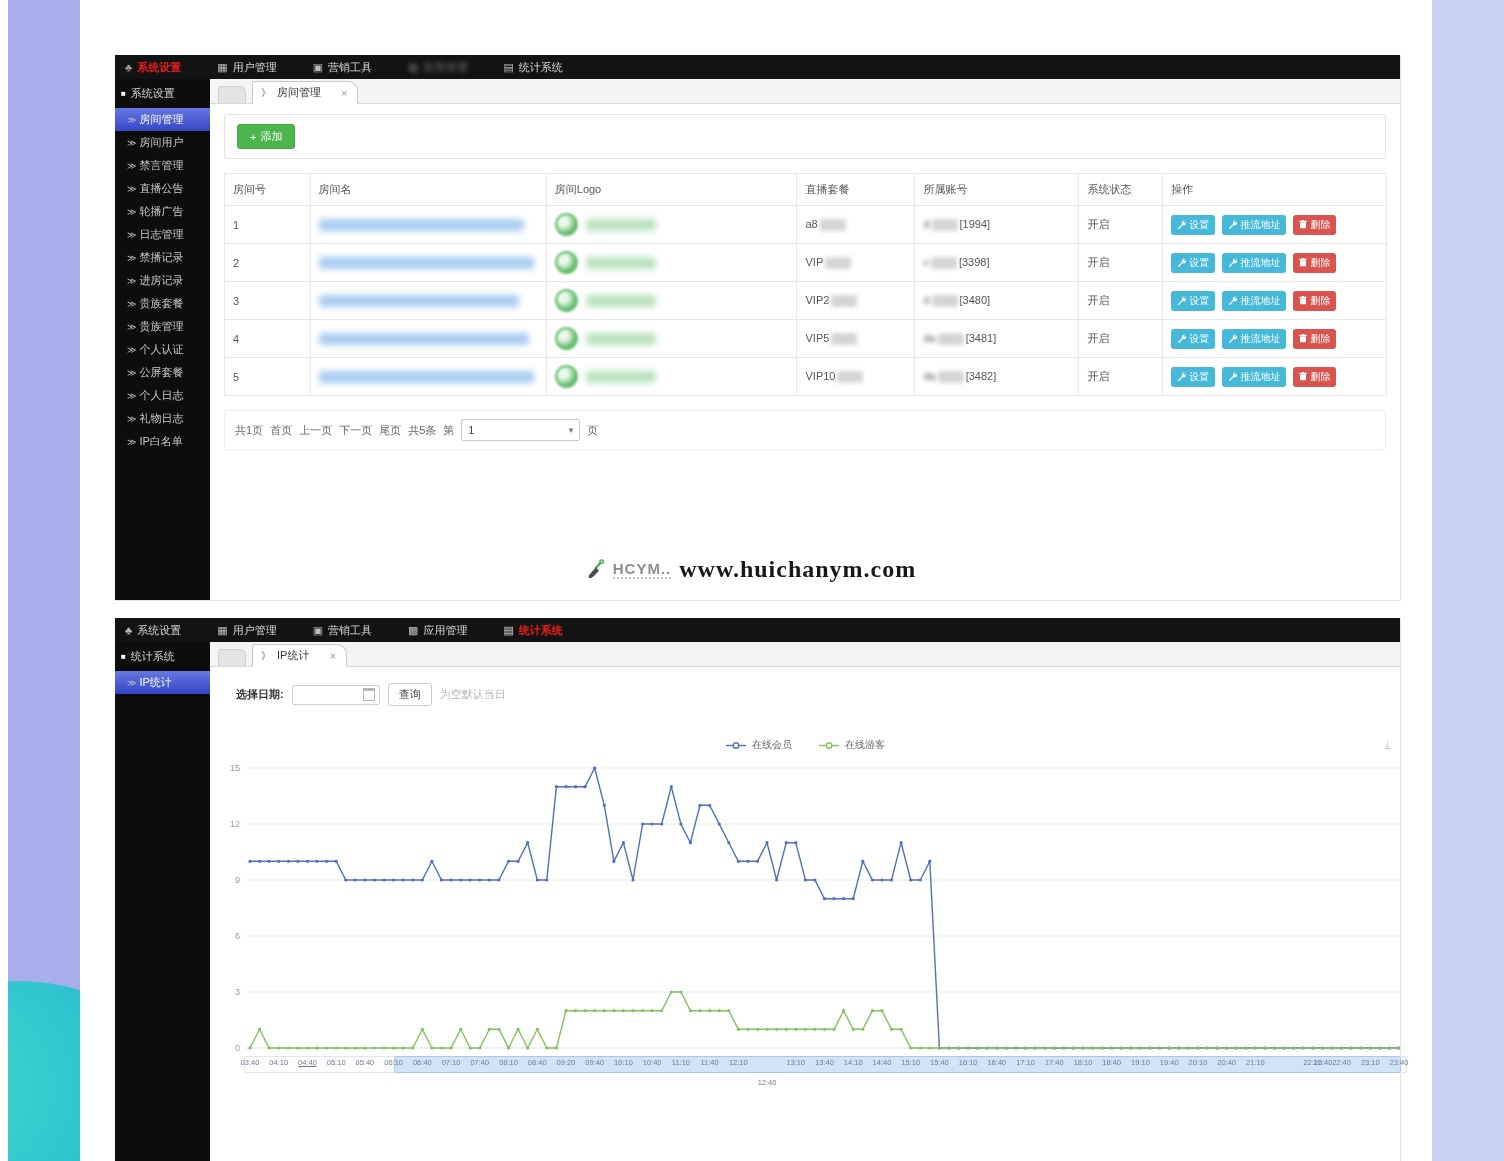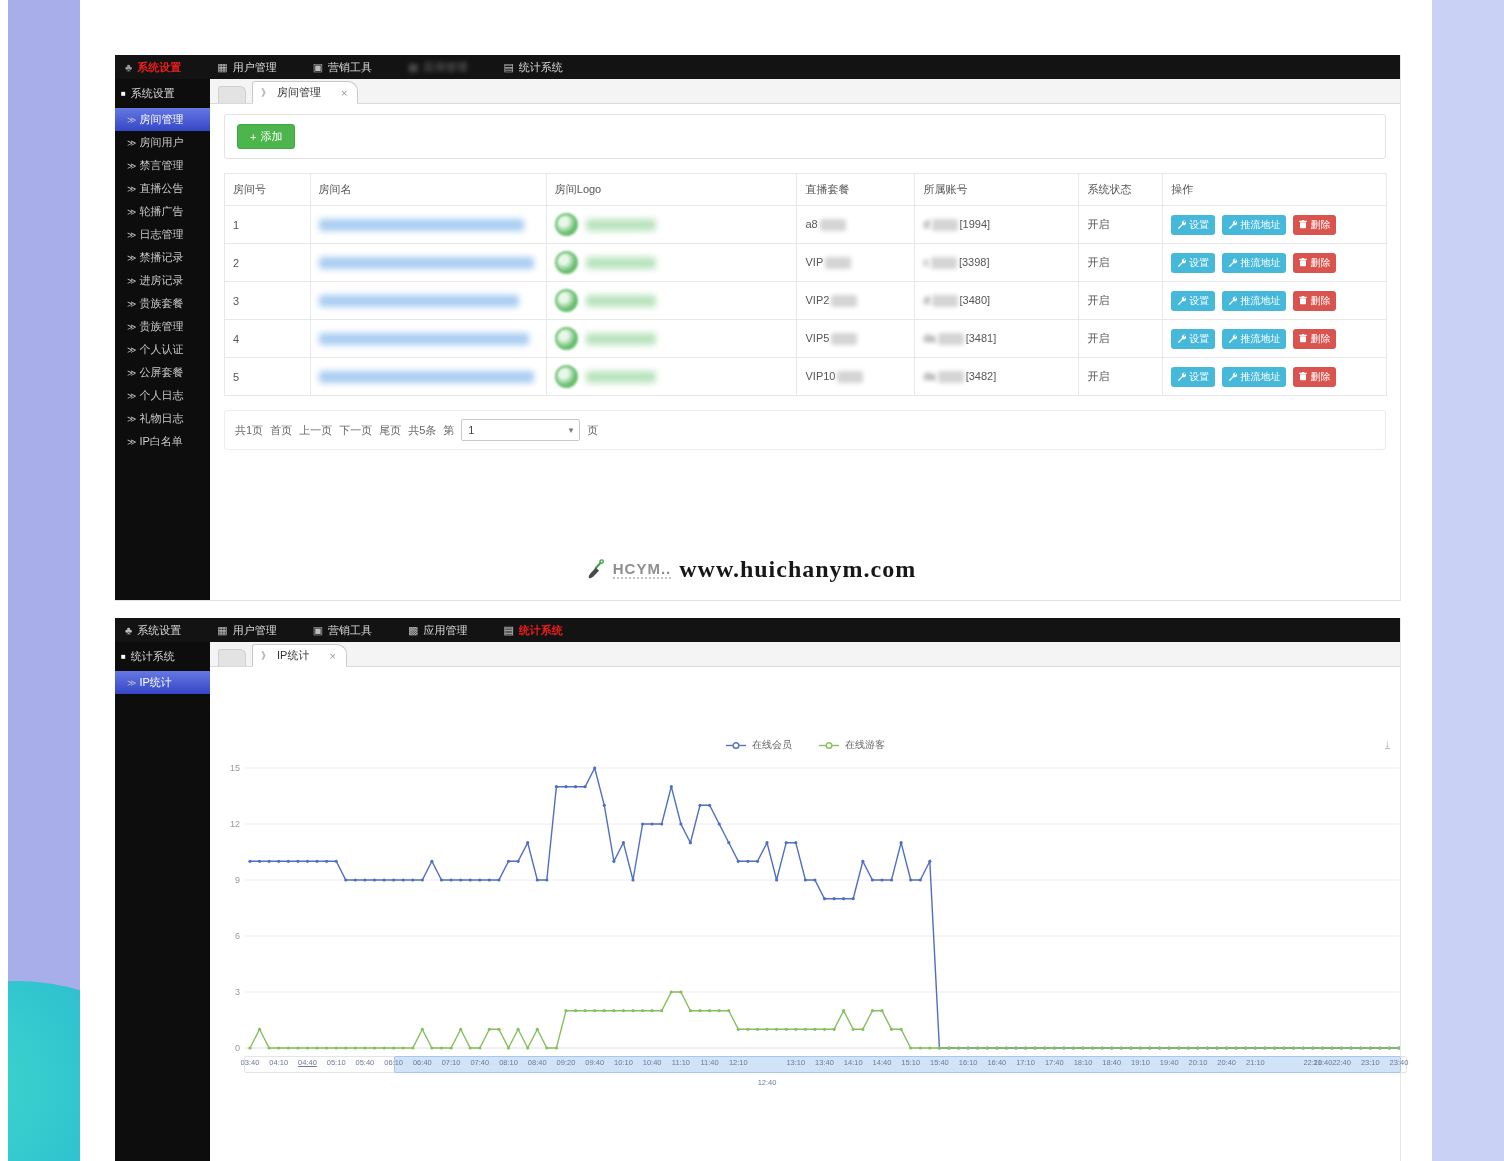--- a/index.html
+++ b/index.html
@@ -455,20 +455,29 @@
       </nav>
   </aside>
   <main class="content">
     <div class="tabbar">
       <div class="tab-stub"></div>
       <div class="tab">
         <span class="tab-arrow">》</span>
         <span>IP统计</span>
         <span class="tab-close">×</span>
       </div>
+    </div>
+    <div class="query-row">
+      <span class="date-label">选择日期:</span>
+      <span class="date-input">
+        <span></span>
+        <span class="cal-icon"></span>
+      </span>
+      <button class="btn-query">查询</button>
+      <span class="query-hint">为空默认当日</span>
     </div>
     <div class="legend-row" id="legend">
         <div class="lg-item">
     <svg class="lg-marker" width="22" height="9" viewBox="0 0 22 9">
       <line class="lg-line" x1="1" y1="4.5" x2="21" y2="4.5" stroke-width="1.4" stroke="#5873b8"></line>
       <circle class="lg-circ" cx="11" cy="4.5" r="2.8" fill="#fff" stroke-width="1.4" stroke="#5873b8"></circle>
     </svg>
     <span class="lg-label">在线会员</span>
   </div>
         <div class="lg-item">

